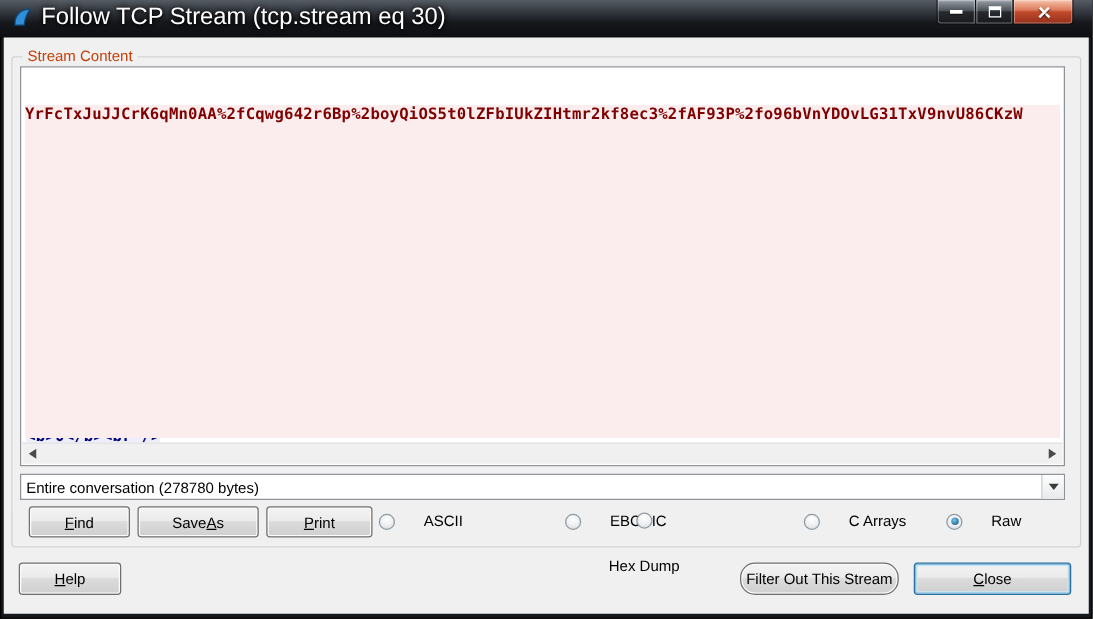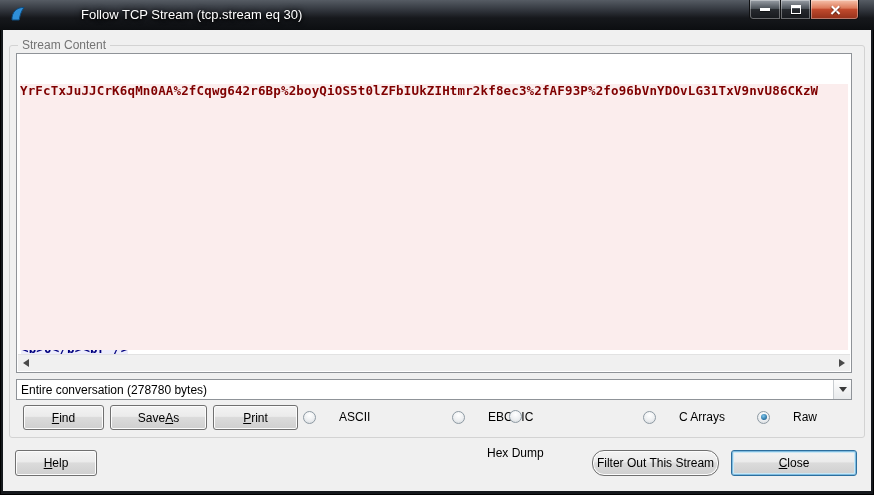--- a/index.html
+++ b/index.html
@@ -4,21 +4,21 @@
 <style>
   html,body{margin:0;padding:0;background:#333;}
   *{box-sizing:border-box;}
   .window{position:relative;width:874px;height:495px;background:#15181c;overflow:hidden;
     font-family:"Liberation Sans",sans-serif;box-shadow:0 0 0 1px #000 inset;}
   
   .titlebar{position:absolute;left:0;top:0;width:100%;height:30px;
     background:linear-gradient(#565c64,#2d3138 38%,#16181c 60%,#0c0e11);
     display:flex;align-items:center;}
   .win-icon{width:18px;height:18px;margin:0 6px 2px 9px;flex:0 0 auto;}
-  .win-title{color:#fff;font-size:13px;text-shadow:0 1px 3px #000,0 0 6px #000;padding-bottom:2px;margin-left:48px;}
+  .win-title{color:#fff;font-size:19px;text-shadow:0 1px 3px #000,0 0 6px #000;padding-bottom:2px;}
   .caption-btns{position:absolute;right:15px;top:0;display:flex;height:20px;}
   .cap-btn{height:20px;border:1px solid #101113;border-top:none;
     box-shadow:inset 0 0 0 1px rgba(255,255,255,.35);
     background:linear-gradient(#9aa0a8,#4b5158 45%,#26292e 50%,#17191d);
     display:flex;align-items:center;justify-content:center;position:relative;}
   .cap-btn.min{width:32px;border-radius:0 0 0 4px;}
   .cap-btn.max{width:30px;border-left:none;}
   .cap-btn.close{width:48px;border-left:none;border-radius:0 0 4px 0;
     background:linear-gradient(#f6c2ab,#dd7b5b 42%,#c14a2d 50%,#93301a);}
   .glyph-min{width:10px;height:3px;background:#fff;box-shadow:0 1px 1px #00000090;}
@@ -27,21 +27,21 @@
   .glyph-close::before,.glyph-close::after{content:'';position:absolute;left:1px;top:5px;width:11px;height:2.4px;
     background:#fff;box-shadow:0 1px 1px #00000070;}
   .glyph-close::before{transform:rotate(45deg);}
   .glyph-close::after{transform:rotate(-45deg);}
   
   .client{position:absolute;left:3px;right:3px;top:30px;bottom:4px;background:#F0F0F0;}
   
   .groupbox{position:absolute;left:6px;top:15px;width:856px;height:393px;
     border:1px solid #D3D3D3;border-radius:3px;}
   .groupbox-label{position:absolute;left:8px;top:-8px;background:#F0F0F0;padding:0 4px;
-    font-size:12px;color:#737373;}
+    font-size:12px;color:#c2410c;}
   
   .stream-panel{position:absolute;left:6px;top:7px;width:836px;height:320px;
     background:#fff;border:1px solid #8F9398;font-weight:bold;}
   .stream-text{position:absolute;left:0;top:0;right:0;bottom:18px;overflow:hidden;
     padding:3px 0 0 4px;
     font-family:"DejaVu Sans Mono","Liberation Mono",monospace;
     font-size:12.5px;line-height:13.6px;letter-spacing:.15px;}
   .sline{white-space:pre;height:13.6px;}
   .sline span{white-space:pre;}
   .sline .client{color:var(--client-fg);background:var(--client-bg);}

